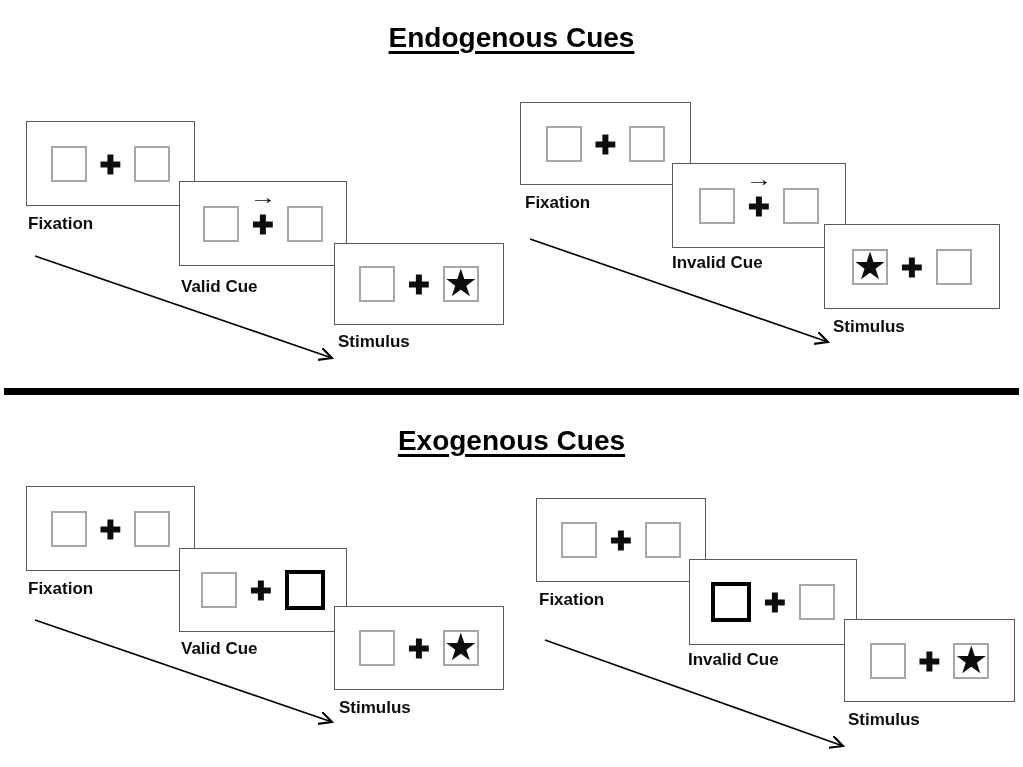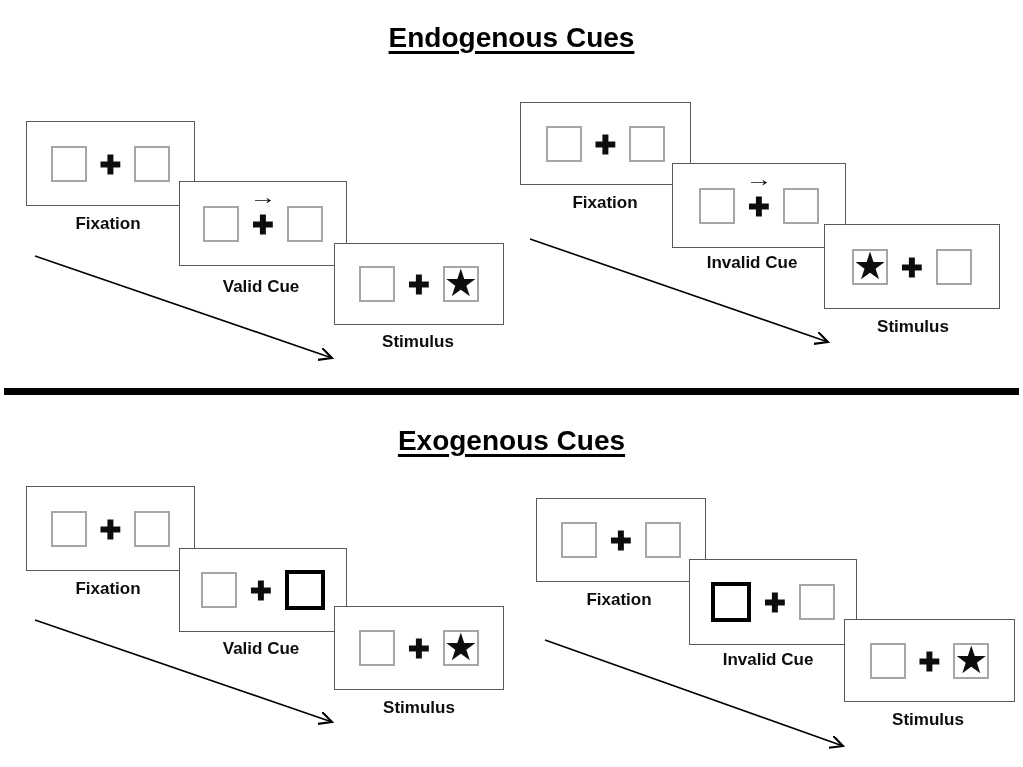--- a/index.html
+++ b/index.html
@@ -54,21 +54,20 @@
     transform:translateY(-1px);
   }
   .cue-arrow{
     position:absolute;
     top:5px;left:50%;
     transform:translateX(-50%) scaleX(1.35);
     font-size:20px;line-height:1;color:#0d0d0d;
   }
   .plabel{
     position:absolute;width:160px;height:22px;
-    text-align:center;
     font-size:17px;font-weight:bold;color:#0d0d0d;
     white-space:nowrap;
   }
   .seq-arrow{position:absolute;}
 </style>
 </head>
 <body>
 
 <div id="slide">
 

